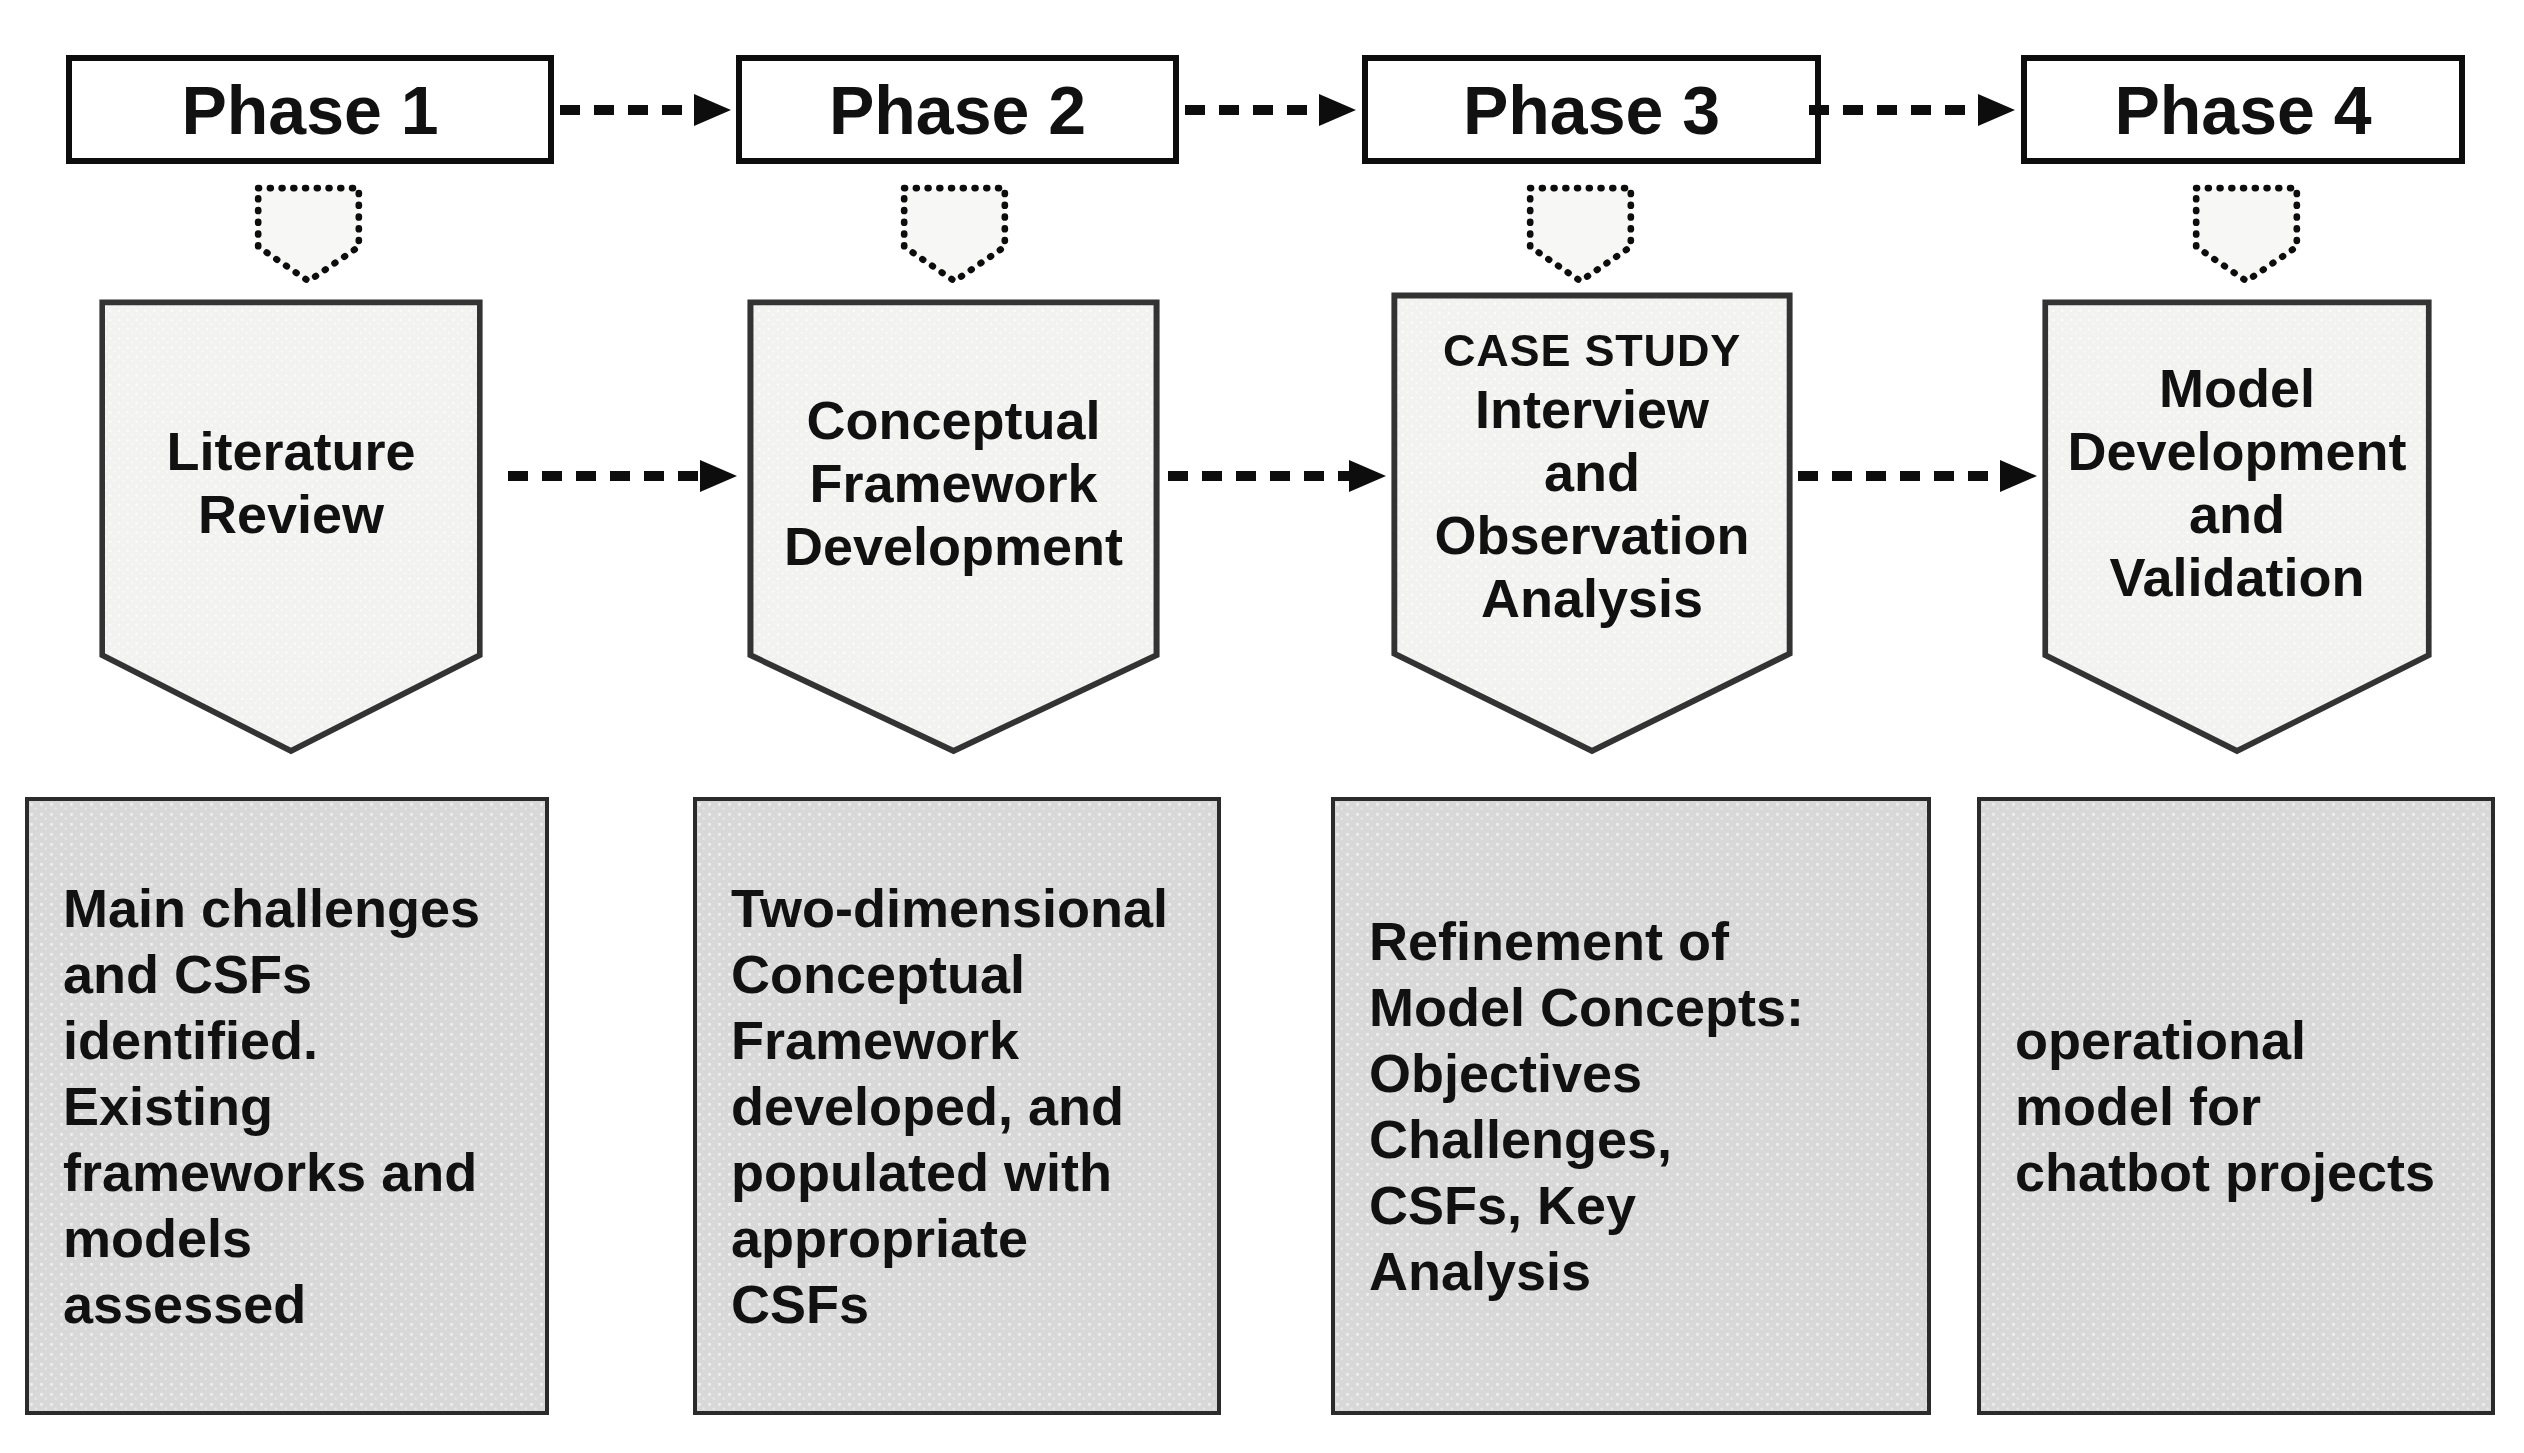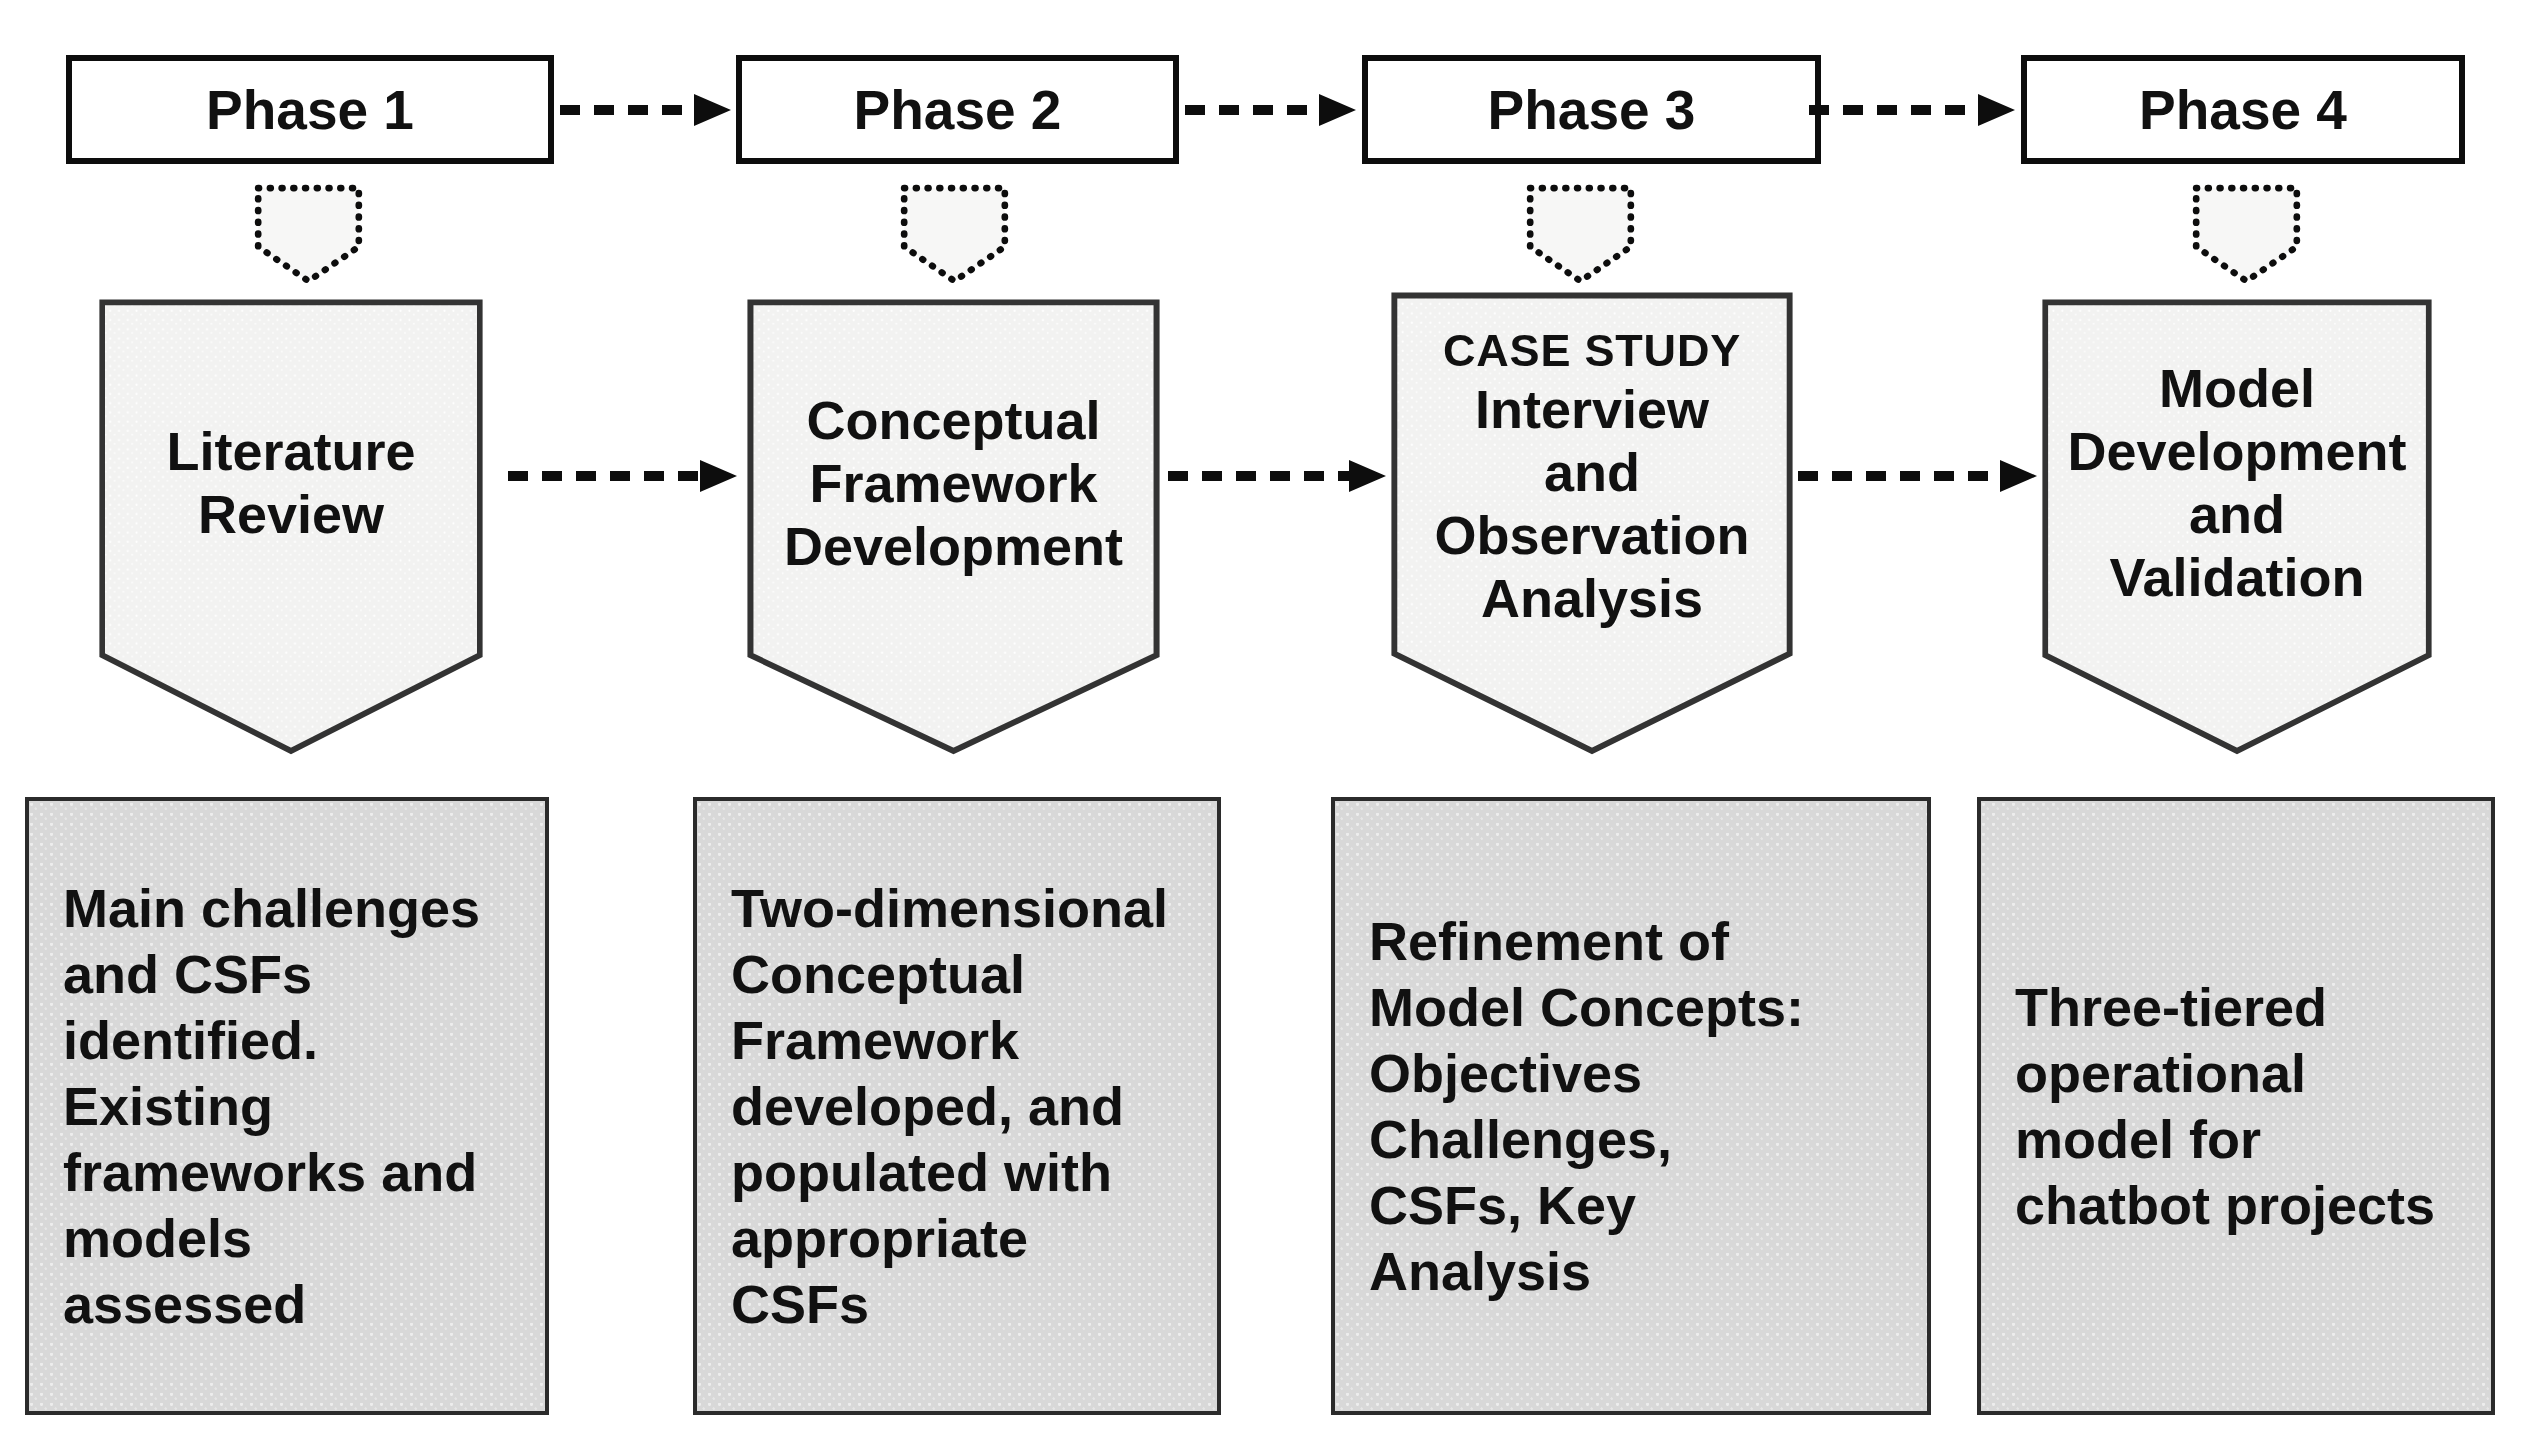--- a/index.html
+++ b/index.html
@@ -7,21 +7,21 @@
     position:relative;width:2525px;height:1454px;background:#ffffff;
     font-family:"Liberation Sans",sans-serif;color:var(--ink,#111);
     overflow:hidden;
   }
   
   .pbox{
     position:absolute;top:55px;height:109px;box-sizing:border-box;
     background:var(--box-fill,#fff);border:6.7px solid var(--box-border,#0d0d0d);
     display:flex;align-items:center;justify-content:center;
   }
-  .pbox .plabel{font-size:55px;font-weight:bold;letter-spacing:0;}
+  .pbox .plabel{font-size:68px;font-weight:bold;letter-spacing:0;}
   
   .harrow{position:absolute;height:32px;display:flex;align-items:center;}
   .harrow .dash{flex:1;height:9.2px;background:repeating-linear-gradient(90deg,var(--arrow-color,#0d0d0d) 0 20px,transparent 20px 34px);}
   .harrow .head{width:0;height:0;border-left:37px solid var(--arrow-color,#0d0d0d);border-top:16px solid transparent;border-bottom:16px solid transparent;margin-left:-1.7px;}
   
   .shield{position:absolute;top:183px;}
   
   .pent{position:absolute;top:299px;height:457px;}
   .pent.tall{top:292px;height:464px;}
   .pent svg{position:absolute;left:0;top:0;width:100%;height:100%;}
@@ -180,20 +180,19 @@
   <div class="rect" style="left:1331px;width:600px">
     <div>Refinement of</div>
     <div>Model Concepts:</div>
     <div>Objectives</div>
     <div>Challenges,</div>
     <div>CSFs, Key</div>
     <div>Analysis</div>
   </div>
 
   <div class="rect" style="left:1977px;width:518px">
-    <div>Three-tiered</div>
     <div>operational</div>
     <div>model for</div>
     <div>chatbot projects</div>
   </div>
 
 </div>
 
 
 </body></html>

